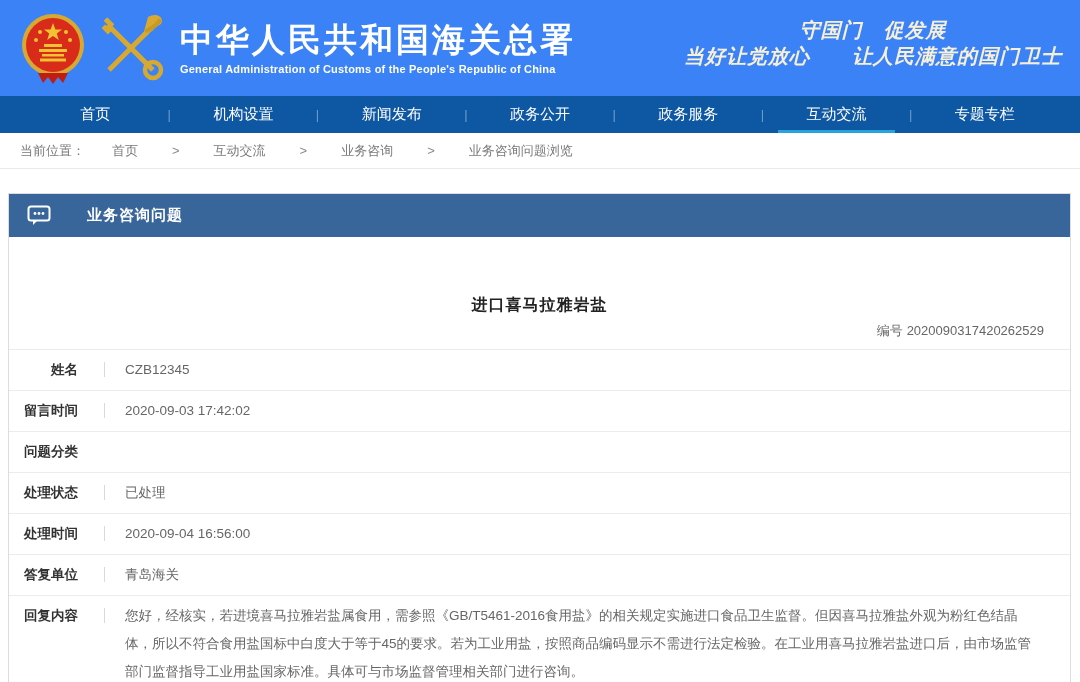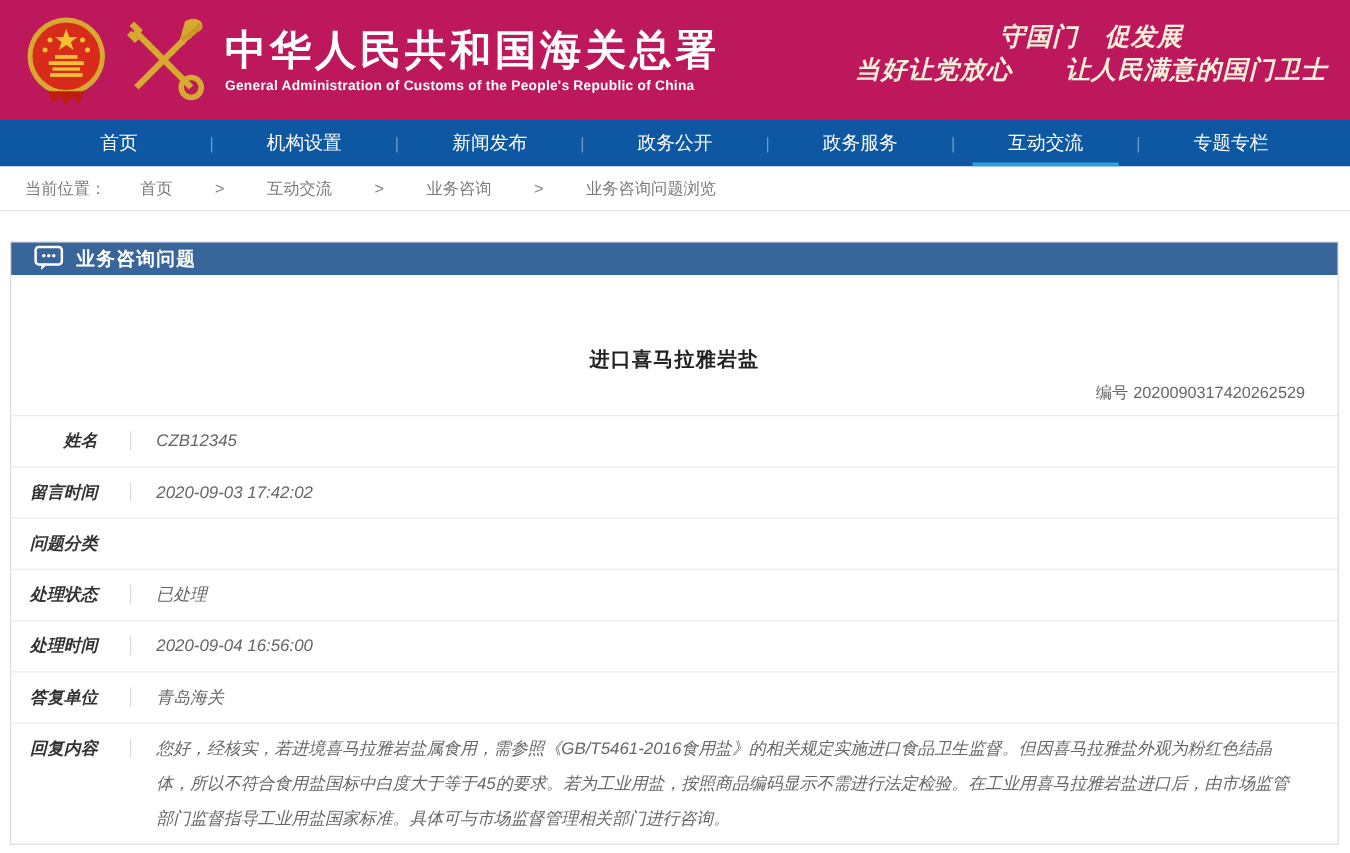--- a/index.html
+++ b/index.html
@@ -1,20 +1,20 @@
 <!DOCTYPE html>
 <html><head>
 <meta charset="utf-8">
 <style>
   * { margin:0; padding:0; box-sizing:border-box; }
   html,body { width:1080px; height:682px; background:#fff; overflow:hidden;
               font-family:"Liberation Sans","DejaVu Sans",sans-serif; }
 
   
-  .site-header { height:96px; background:#be185d; display:flex; align-items:center; position:relative; }
+  .site-header { height:96px; background:#3b82f6; display:flex; align-items:center; position:relative; }
   .emblem-wrap { width:74px; height:74px; margin-left:16px; flex:0 0 auto; }
   .logo-wrap   { width:70px; height:74px; margin-left:6px; flex:0 0 auto; }
   .title-block { margin-left:14px; color:#fff; cursor:pointer; }
   .site-title  { font-size:33px; font-weight:700; letter-spacing:3px; line-height:36px; }
   .site-subtitle { font-size:11px; font-weight:700; letter-spacing:.2px; margin-top:5px; color:#fdfdfd; }
   .slogan-block { position:absolute; right:18px; top:17px; text-align:center;
                   color:#f7f0d8; font-size:20px; font-weight:700; line-height:26px; letter-spacing:1px;font-style:italic; }
 
   
   .nav-bar { height:37px; background:#0e57a3; display:flex; align-items:stretch; padding:0 26px; }
@@ -24,30 +24,30 @@
   .nav-sep { width:1px; color:#6f9cc9; font-size:13px; display:flex; align-items:center; justify-content:center; flex:0 0 10px; }
 
   
   .breadcrumb { height:36px; display:flex; align-items:center; padding-left:20px;
                 font-size:13px; color:#7a7a7a; border-bottom:1px solid #e9e9e9;gap:27px; }
   .breadcrumb a { color:#7a7a7a; text-decoration:none; cursor:pointer; }
   .bc-sep { margin:0 7px; color:#8a8a8a; }
 
   
   .panel { margin:24px 9px 0 8px; border:1px solid #ddd; }
-  .panel-header { height:26px; background:#38659a; display:flex; align-items:center; padding-left:18px; }
+  .panel-header { height:43px; background:#38659a; display:flex; align-items:center; padding-left:18px;gap:26px; }
   .panel-header .ph-icon { width:24px; height:22px; margin-right:10px; }
   .panel-header .ph-title { color:#fff; font-size:15px; font-weight:700; letter-spacing:1px; }
 
   .title-block2 { padding:14px 26px 9px; border-bottom:1px solid #ececec; }
   .subject-title { text-align:center; font-size:16px; font-weight:700; color:#222; letter-spacing:1px;margin-top:44px; }
   .serial-line { text-align:right; font-size:13px; color:#666; margin-top:6px; }
   .serial-line .sn { margin-left:4px; }
 
-  .row { display:flex; align-items:flex-start; border-bottom:1px solid #ececec;font-style:italic; }
+  .row { display:flex; align-items:flex-start; border-bottom:1px solid #ececec; }
   .row:last-child { border-bottom:none; }
   .row-label { width:95px; flex:0 0 95px; text-align:right; padding:11px 26px 11px 0;
                font-size:13.5px; font-weight:700; color:#333; line-height:18px; }
   .row-divider { width:1px; height:15px; background:#d9d9d9; margin-top:12px; flex:0 0 1px; }
   .row.empty .row-divider { visibility:hidden; }
   .row-value { flex:1; padding:6px 30px 6px 20px; font-size:13.5px; color:#666; line-height:28px; min-height:40px; }
 </style>
 </head>
 <body>
 

